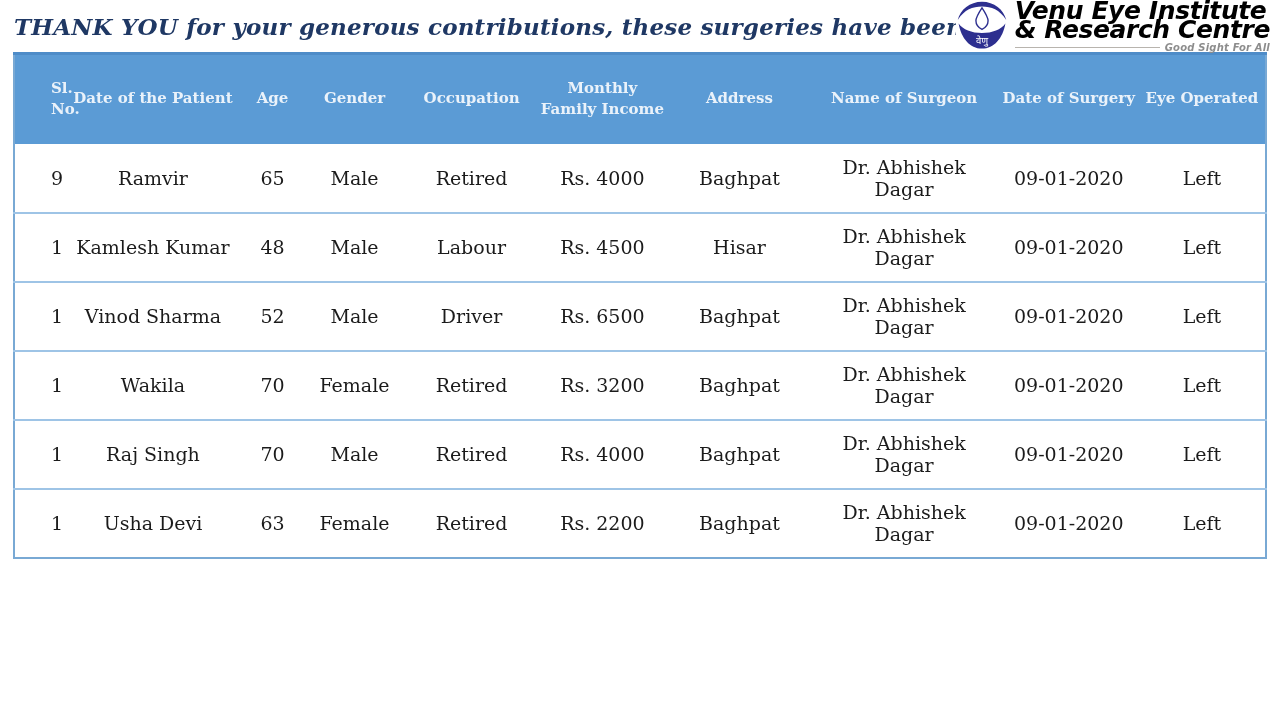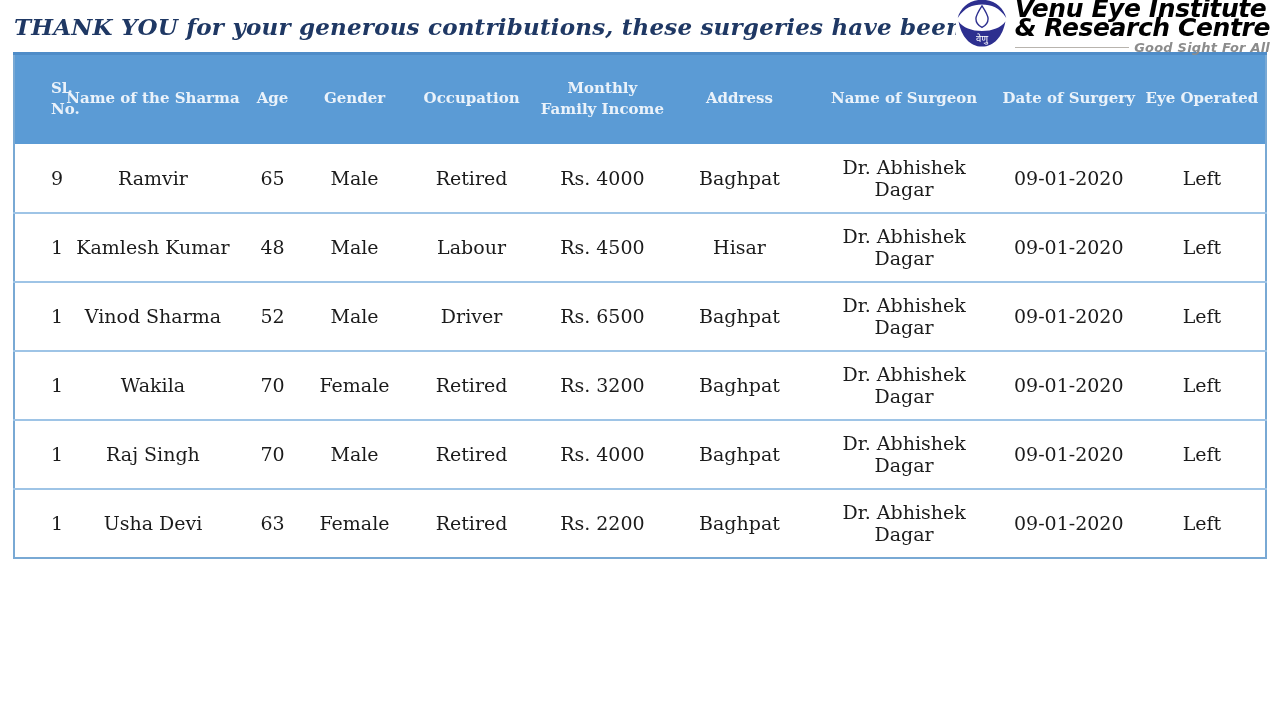--- a/index.html
+++ b/index.html
@@ -7,21 +7,21 @@
 
   
   .topbar{height:52px;display:flex;align-items:center;justify-content:space-between;padding:0 10px 0 14px;box-sizing:border-box;}
   .slide-title{font-family:"DejaVu Serif",serif;font-style:italic;font-weight:600;font-size:23px;color:#1F3864;letter-spacing:.2px;white-space:nowrap;flex:0 1 auto;overflow:hidden;}
   .brand{display:flex;align-items:flex-start;gap:7px;flex:0 0 auto;padding-top:2px;}
   .brand svg{display:block;}
   .brand-text{display:flex;flex-direction:column;}
   .brand-name{font-family:"DejaVu Sans",sans-serif;font-weight:bold;font-size:25px;line-height:19px;color:#000000;letter-spacing:-0.4px;font-style:italic;}
   .tagline-row{display:flex;align-items:center;margin-top:3px;}
   .tagline-line{flex:1;height:1px;background:#b8b4ae;margin-right:5px;}
-  .brand-tagline{font-family:"DejaVu Sans",sans-serif;font-style:italic;font-weight:bold;font-size:13px;color:#8c8c8c;letter-spacing:.2px;}
+  .brand-tagline{font-family:"DejaVu Sans",sans-serif;font-style:italic;font-weight:bold;font-size:10px;color:#8c8c8c;letter-spacing:.2px;}
 
   
   .table-wrap{margin:0 13px;}
   table{width:100%;border-collapse:collapse;table-layout:fixed;border:2px solid #79A9D4;border-top:3px solid #4E8CC8;}
   thead th{background:#5B9BD5;color:#EAF2FA;font-family:"DejaVu Serif",serif;font-weight:bold;font-size:15px;line-height:1.45;height:90px;text-align:center;vertical-align:middle;white-space:pre-line;padding:0 2px;box-sizing:border-box;}
   tbody td{background:#ffffff;color:#1b1b1b;font-family:"DejaVu Serif",serif;font-size:19px;height:69px;text-align:center;vertical-align:middle;padding:0 2px;box-sizing:border-box;overflow:hidden;}
   tbody tr{border-top:2px solid #9EC4E6;}
   tbody tr:first-child{border-top:none;}
 
   th:nth-child(1), td:nth-child(1){width:3.85%;padding-left:36px;}
@@ -59,21 +59,21 @@
       </div>
     </div>
   </div>
 
   <div class="table-wrap">
     <table>
       <thead>
         <tr>
             <th>Sl.
 No.</th>
-            <th>Name of the Sharma</th>
+            <th>Date of the Patient</th>
             <th>Age</th>
             <th>Gender</th>
             <th>Occupation</th>
             <th>Monthly
 Family Income</th>
             <th>Address</th>
             <th>Name of Surgeon</th>
             <th>Date of Surgery</th>
             <th>Eye Operated</th>
           </tr>

